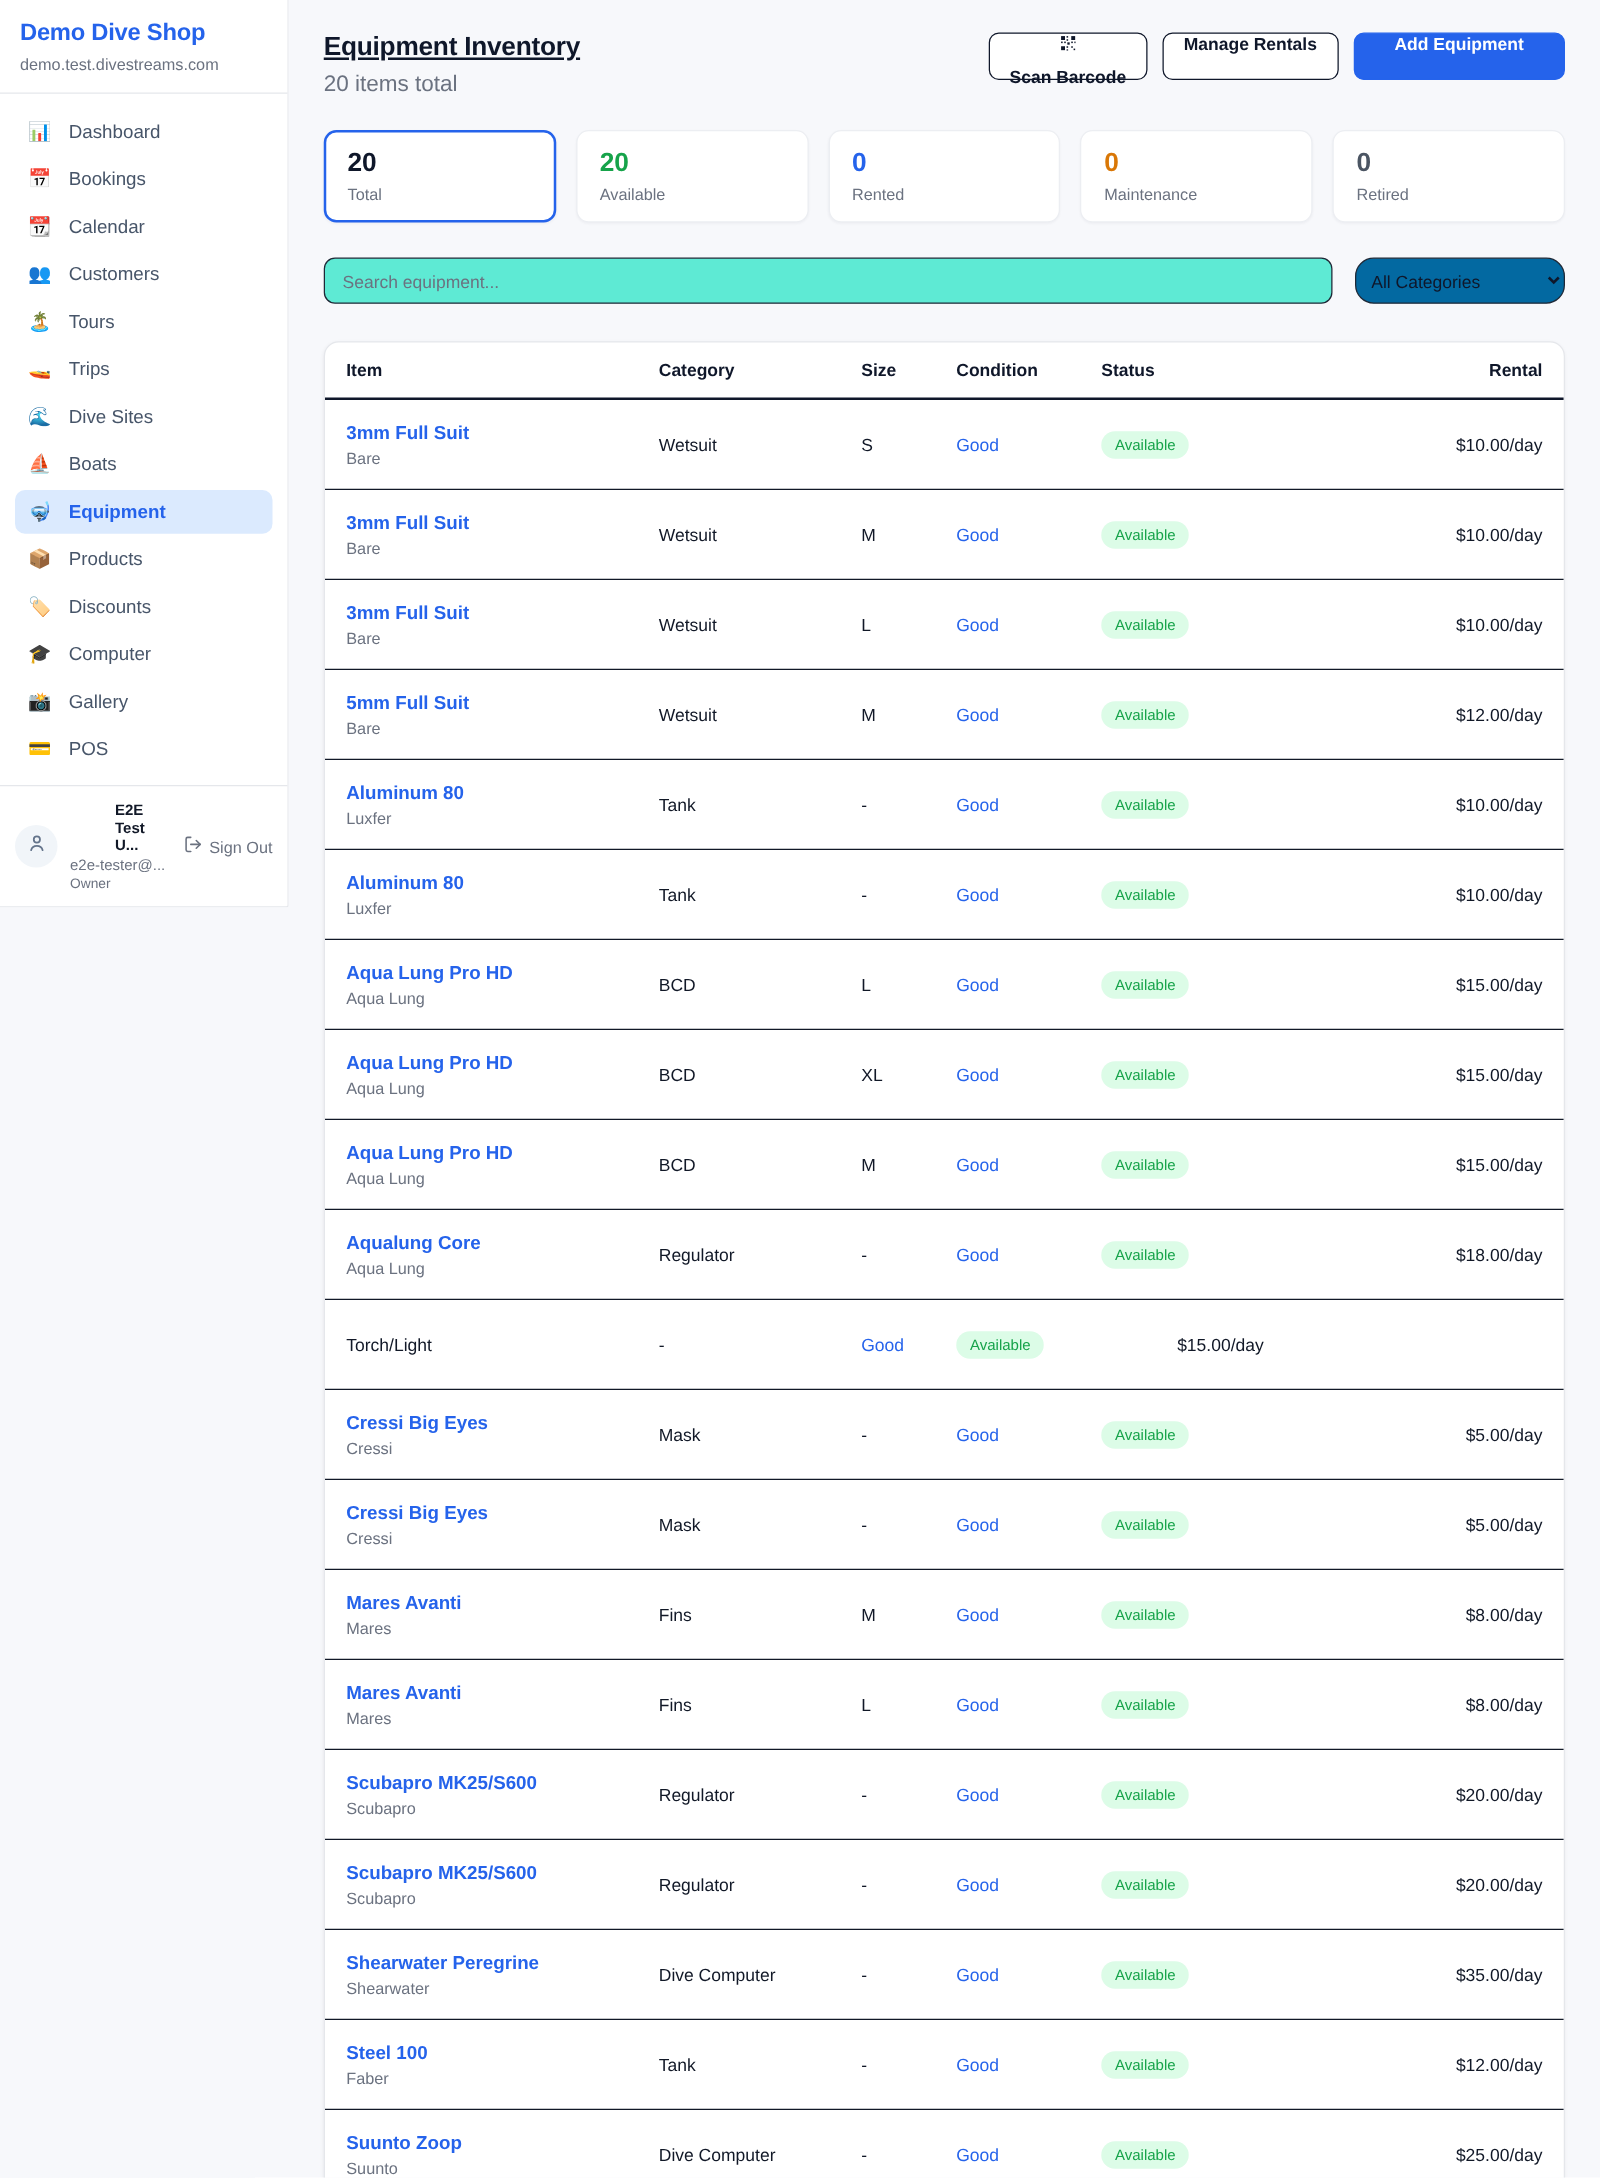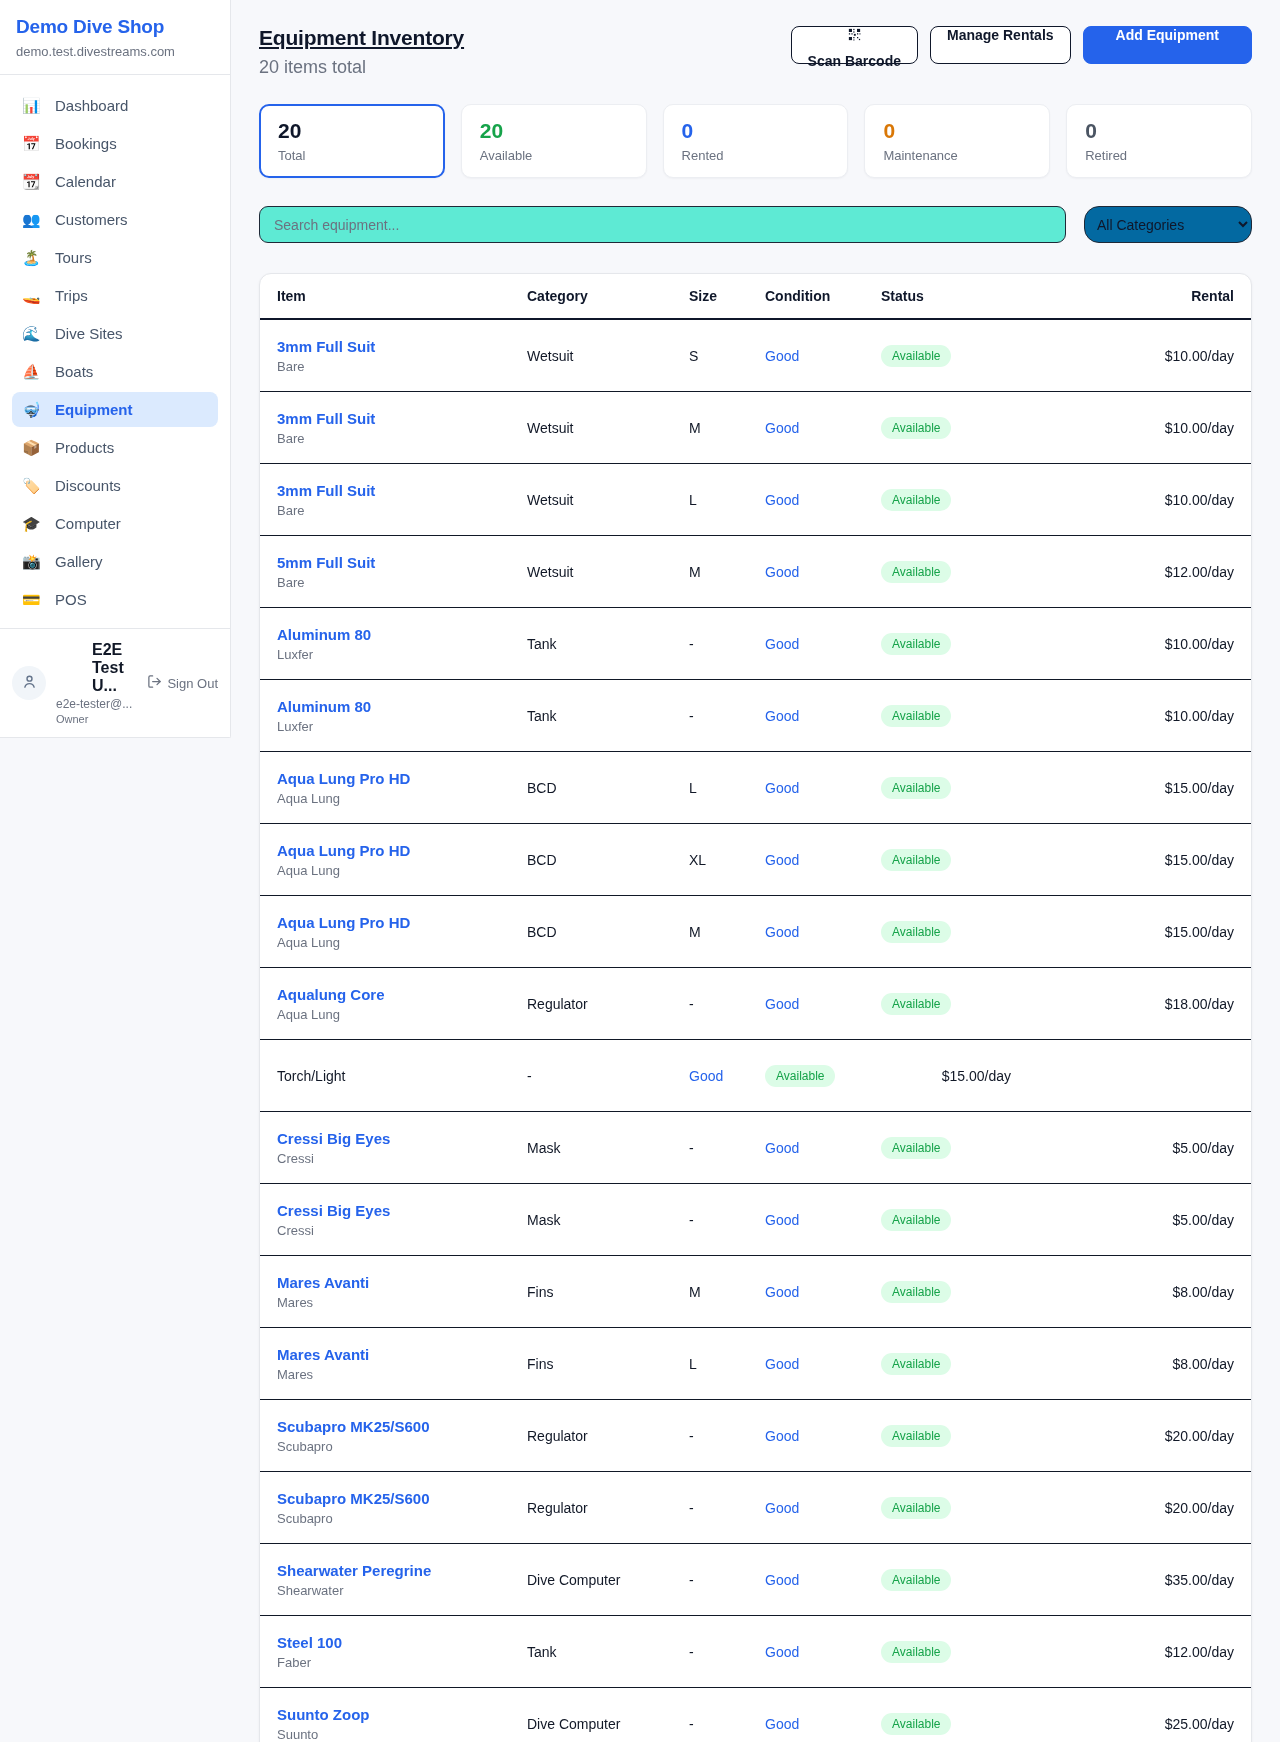--- a/index.html
+++ b/index.html
@@ -25,21 +25,21 @@
   .nav-item.active { background:#dbeafe; color:#2563eb; font-weight:600; }
   .nav-icon { width:20px; text-align:center; font-size:15px; line-height:1; }
   .user-section {
     border-top:1px solid #e5e7eb; padding:12px 12px; display:flex; align-items:center; gap:10px;
   }
   .avatar {
     width:34px; height:34px; border-radius:50%; background:#f1f5f9; flex:0 0 34px;
     display:flex; align-items:center; justify-content:center;
   }
   .user-meta { flex:1; min-width:0; }
-  .user-name { font-size:16px; font-weight:bold; color:#111827;padding-left:36px; }
+  .user-name { font-size:12px; font-weight:bold; color:#111827;padding-left:36px; }
   .user-email { font-size:12px; color:#6b7280; margin-top:2px; }
   .user-role { font-size:11px; color:#6b7280; margin-top:2px; }
   .signout-btn {
     display:flex; align-items:center; gap:5px; color:#6b7280; font-size:13px;
     background:none; border:none; cursor:pointer; font-family:inherit; white-space:nowrap;
   }
   
   .main { margin-left:231px; padding:26px 28px 0 28px; }
   .page-header { display:flex; align-items:flex-start; justify-content:space-between; }
   .page-title { font-size:21px; font-weight:bold; color:#0f172a; letter-spacing:-0.2px;text-decoration:underline; }

